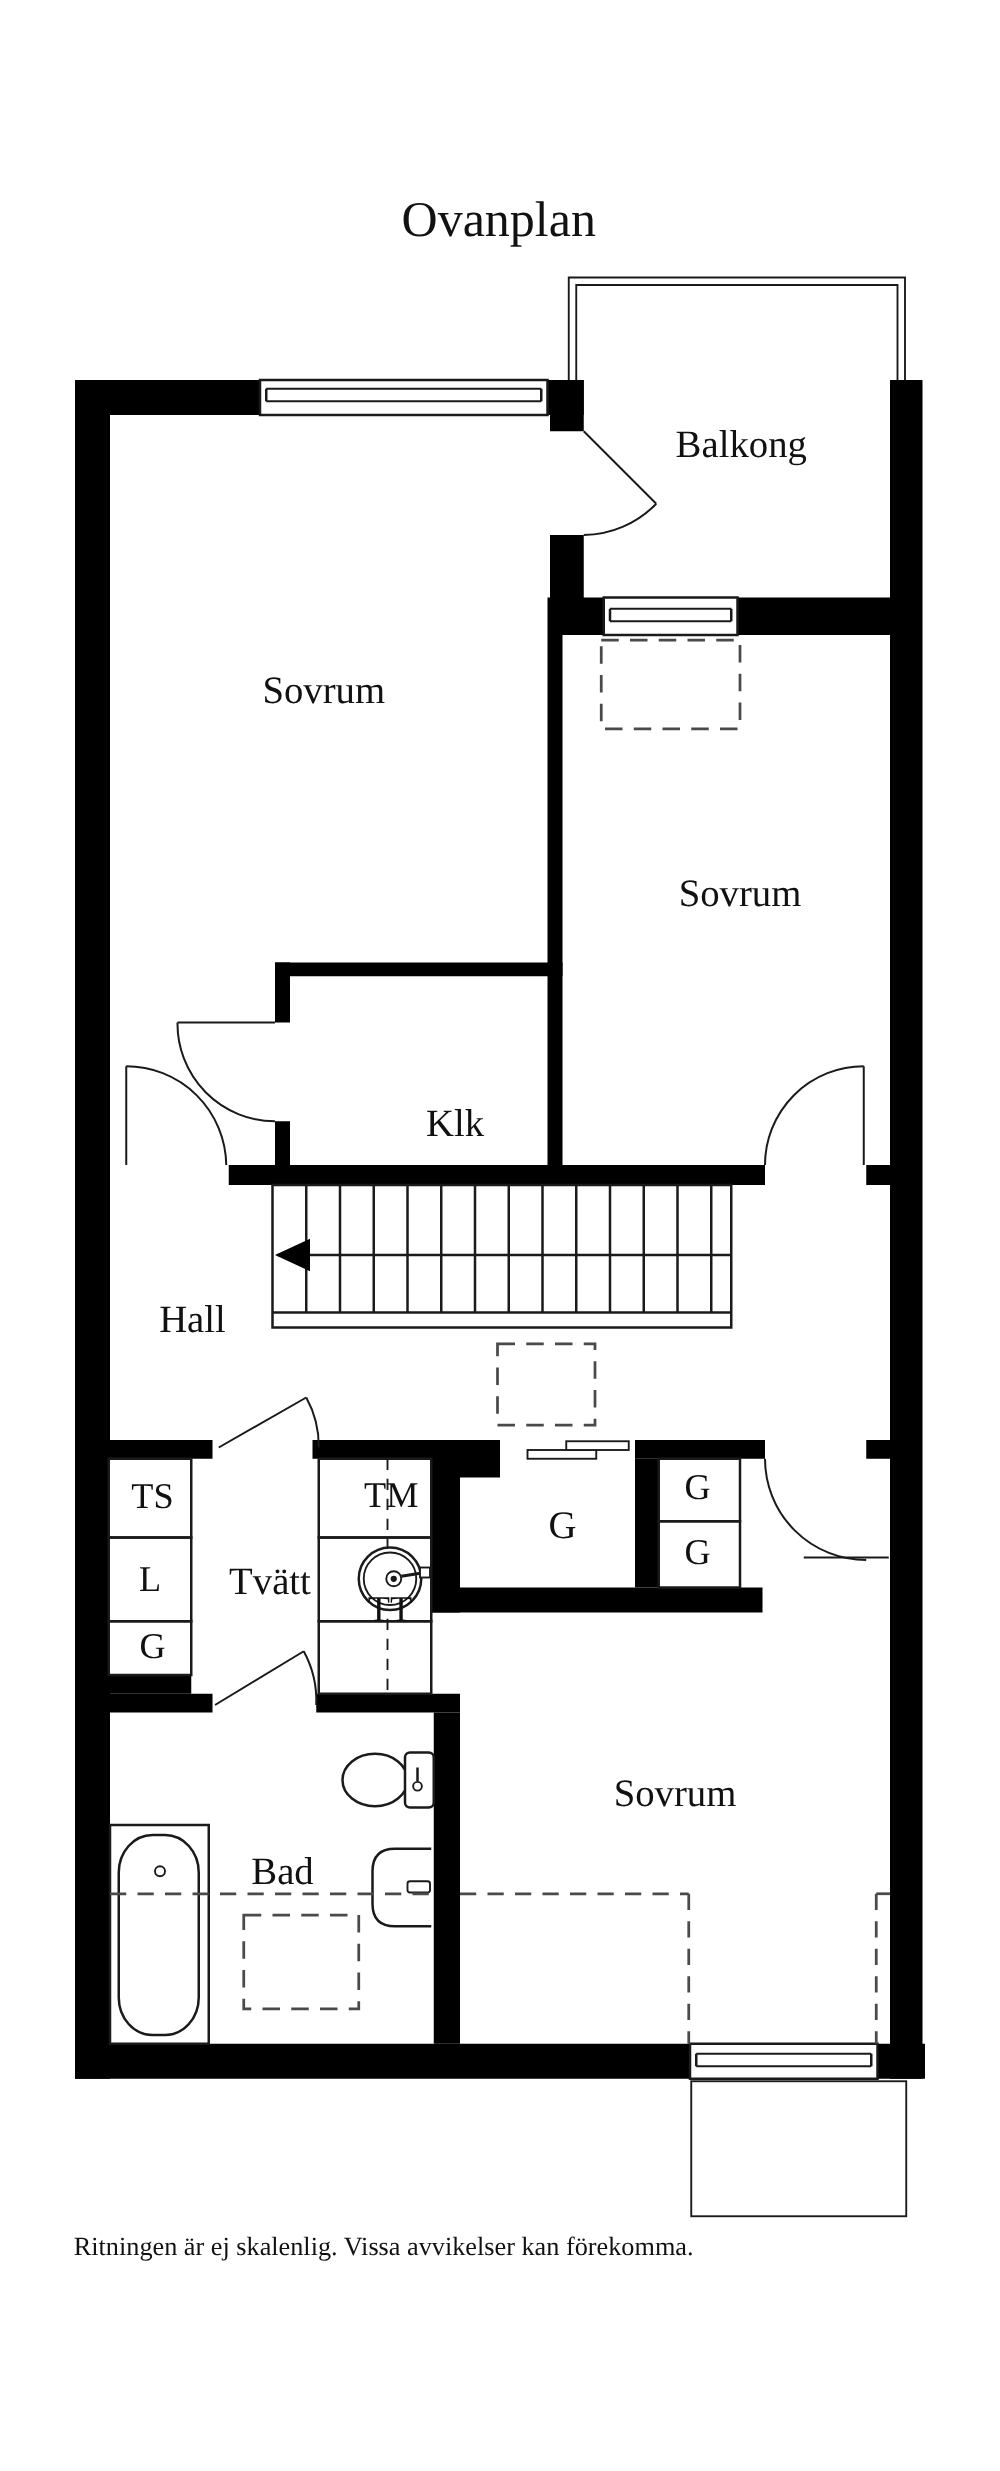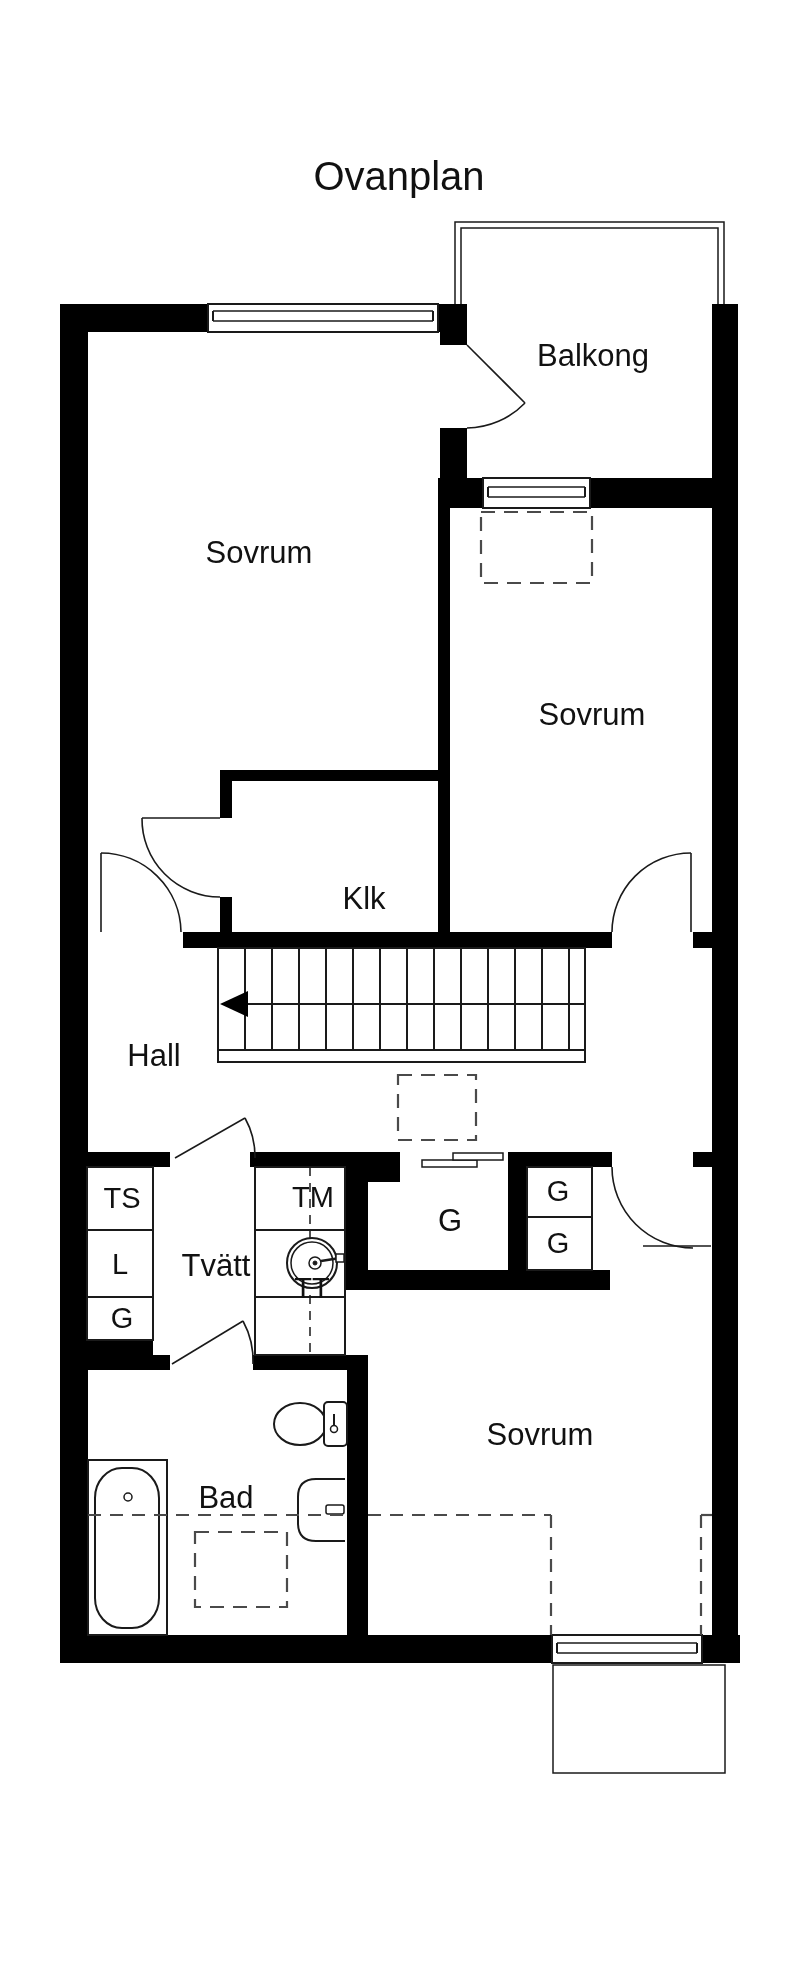--- a/index.html
+++ b/index.html
@@ -1,20 +1,20 @@
 <!DOCTYPE html>
 <html><head>
 <meta charset="utf-8">
 <style>
   html,body{margin:0;padding:0;background:#ffffff;}
   .stage{position:relative;width:800px;height:1977px;background:#fff;overflow:hidden;
          font-family:"Liberation Sans", sans-serif;}
   svg{position:absolute;left:0;top:0;}
   .lbl{position:absolute;transform:translate(-50%,-50%);white-space:nowrap;
-       color:#111;font-family:Liberation Sans, sans-serif;line-height:1;}
+       color:#111;font-family:Liberation Serif, serif;line-height:1;}
   .title{font-size:40px;}
   .room{font-size:31px;text-align:center;}
   .small{font-size:29px;text-align:center;}
   .caption{transform:none;font-size:21px;}
 </style>
 </head>
 <body>
 
 <div class="stage">
 
@@ -209,13 +209,14 @@
 
   <div class="lbl small" style="left:122px;top:1198px;">TS</div>
   <div class="lbl small" style="left:120px;top:1264px;">L</div>
   <div class="lbl small" style="left:122px;top:1318px;">G</div>
   <div class="lbl small" style="left:313px;top:1197px;">TM</div>
   <div class="lbl small" style="left:312px;top:1288px;">TT</div>
   <div class="lbl room" style="left:450px;top:1220px;">G</div>
   <div class="lbl small" style="left:558px;top:1191px;">G</div>
   <div class="lbl small" style="left:558px;top:1243px;">G</div>
 
+  <div class="lbl caption" style="left:59px;top:1787px;">Ritningen är ej skalenlig. Vissa avvikelser kan förekomma.</div>
 </div>
 
 </body></html>

